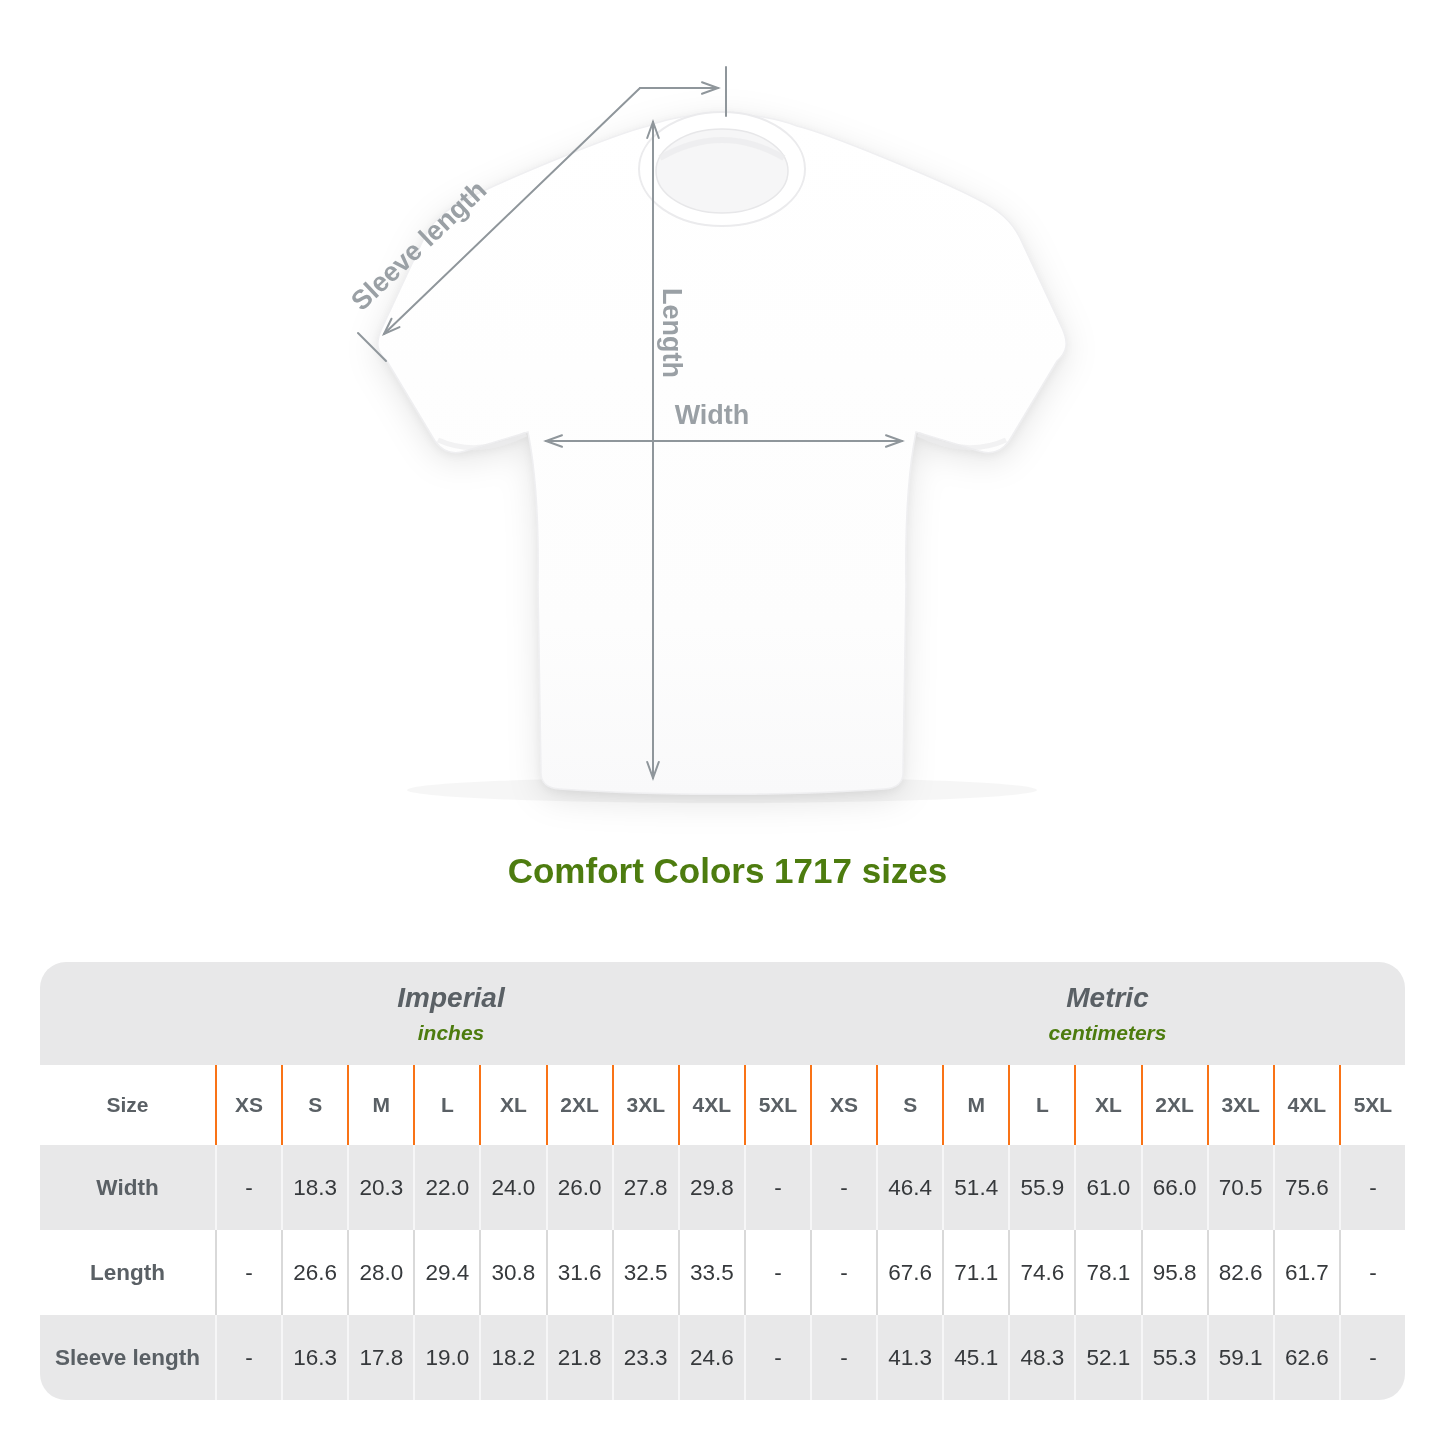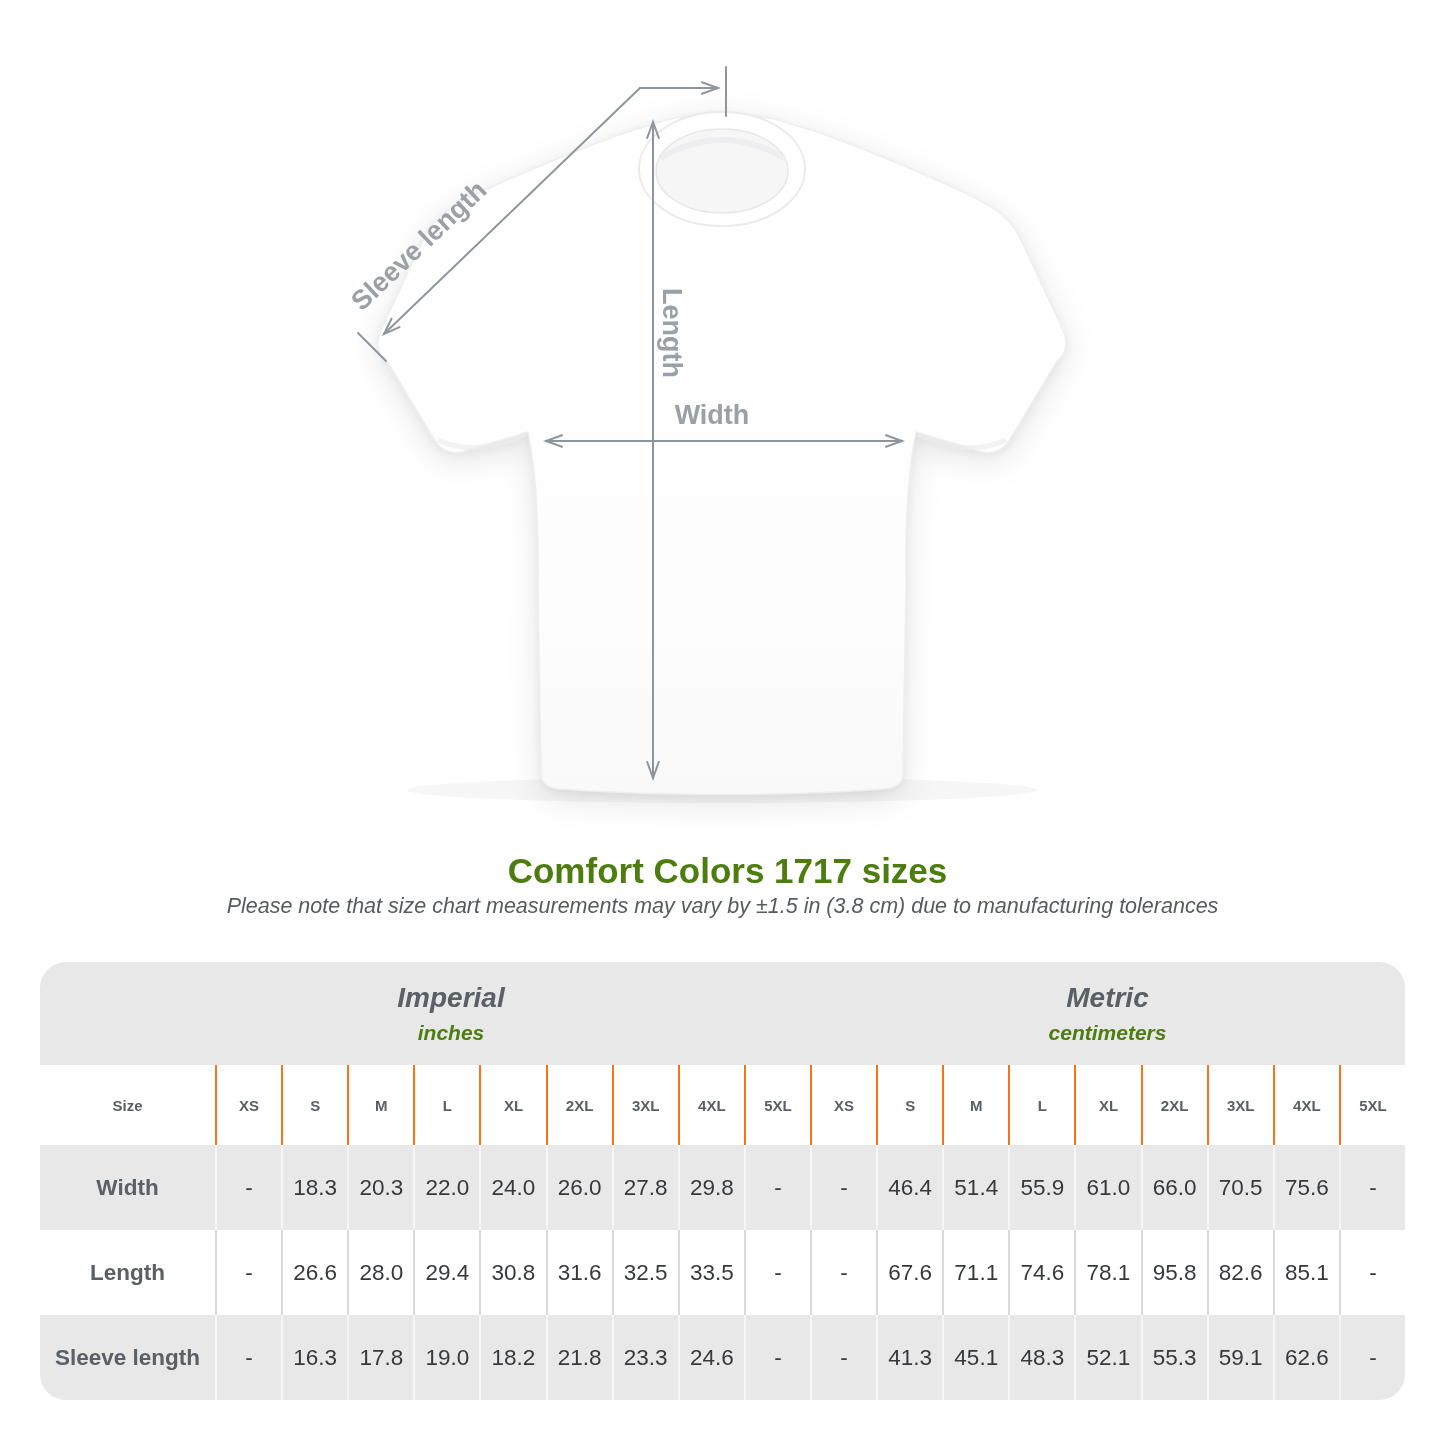--- a/index.html
+++ b/index.html
@@ -18,21 +18,21 @@
   .size-table th,.size-table td{padding:0;text-align:center;vertical-align:middle;}
   
   tr.groups th{height:103px;background:#e8e8e9;}
   tr.groups th:first-child{border-top-left-radius:26px;}
   tr.groups th:last-child{border-top-right-radius:26px;margin-top:40px;}
   .g-wrap{display:flex;flex-direction:column;align-items:center;justify-content:center;gap:7px;}
   .g-imperial .g-wrap{padding-left:52px;text-align:right;}
   .g-label{font-size:28px;font-weight:bold;font-style:italic;color:#5a6065;}
   .g-unit{font-size:21px;font-style:italic;color:#4d7c0f;}
   
-  tr.sizes th{height:80px;font-size:15px;font-weight:bold;color:#5a6065;background:#ffffff;}
+  tr.sizes th{height:80px;font-size:21px;font-weight:bold;color:#5a6065;background:#ffffff;}
   tr.sizes th + th{border-left:2px solid #f97316;}
   
   tbody td{height:85px;font-size:22.5px;color:#36393c;}
   tbody td.rowlabel{font-weight:bold;color:#5a6065;}
   tbody td + td{border-left:2px solid #d9d9d9;}
   tbody tr.gray td{background:#e8e8e9;}
   tbody tr.gray td + td{border-left-color:#f6f6f7;}
   tbody tr:last-child td:first-child{border-bottom-left-radius:26px;}
   tbody tr:last-child td:last-child{border-bottom-right-radius:26px;}
 </style>
@@ -105,21 +105,20 @@
         <path d="M 886 435.2 L 902 441 L 886 446.8"></path>
       </g>
 
       <text class="measure-label" text-anchor="middle" transform="translate(425 252) rotate(-43.5)">Sleeve length</text>
       <text class="measure-label" text-anchor="middle" transform="translate(663 333) rotate(90)">Length</text>
       <text class="measure-label" text-anchor="middle" x="712" y="424">Width</text>
     </svg>
   </div>
 
   <h1 class="title">Comfort Colors 1717 sizes</h1>
-  <p class="subtitle">Please note that size chart measurements may vary by ±1.5 in (3.8 cm) due to manufacturing tolerances</p>
 
   <table class="size-table">
     <colgroup>
         <col style="width: 175px;">
         <col>
         <col>
         <col>
         <col>
         <col>
         <col>
@@ -206,21 +205,21 @@
           <td>32.5</td>
           <td>33.5</td>
           <td>-</td>
           <td>-</td>
           <td>67.6</td>
           <td>71.1</td>
           <td>74.6</td>
           <td>78.1</td>
           <td>95.8</td>
           <td>82.6</td>
-          <td>85.1</td>
+          <td>61.7</td>
           <td>-</td>
         </tr>
         <tr class="gray">
           <td class="rowlabel">Sleeve length</td>
           <td>-</td>
           <td>16.3</td>
           <td>17.8</td>
           <td>19.0</td>
           <td>18.2</td>
           <td>21.8</td>

